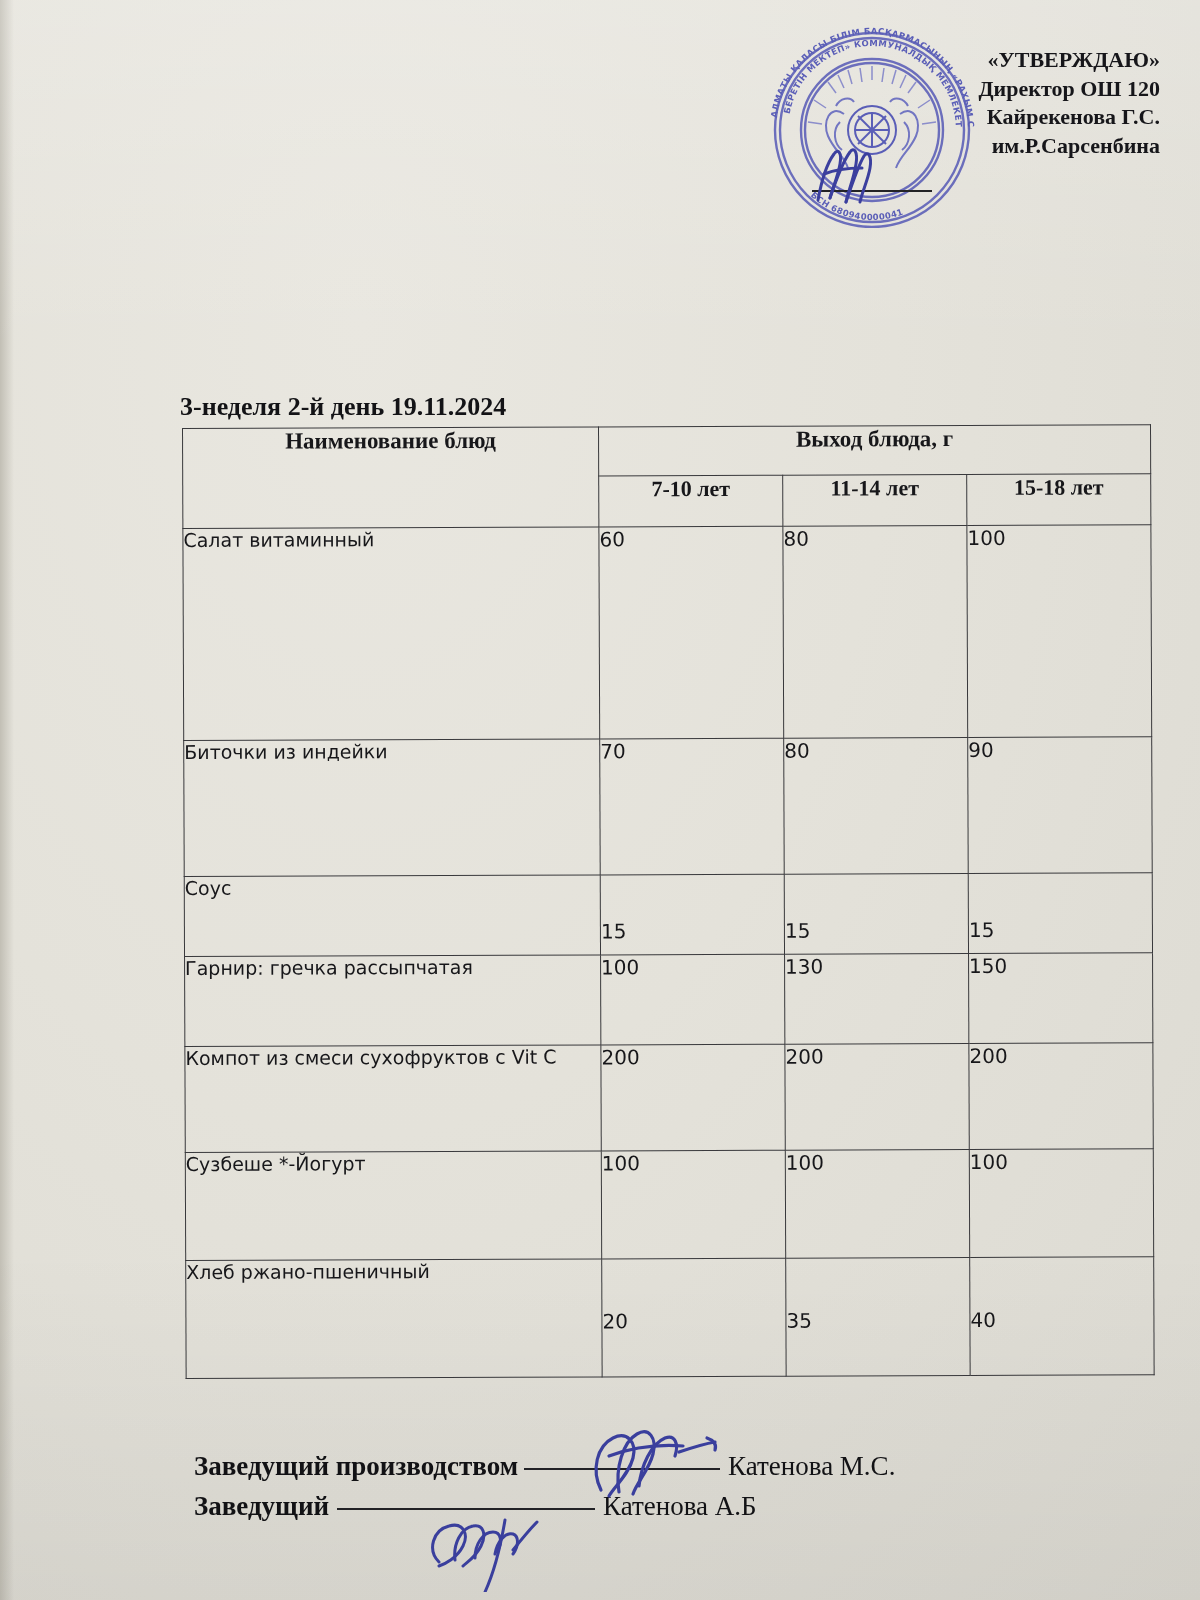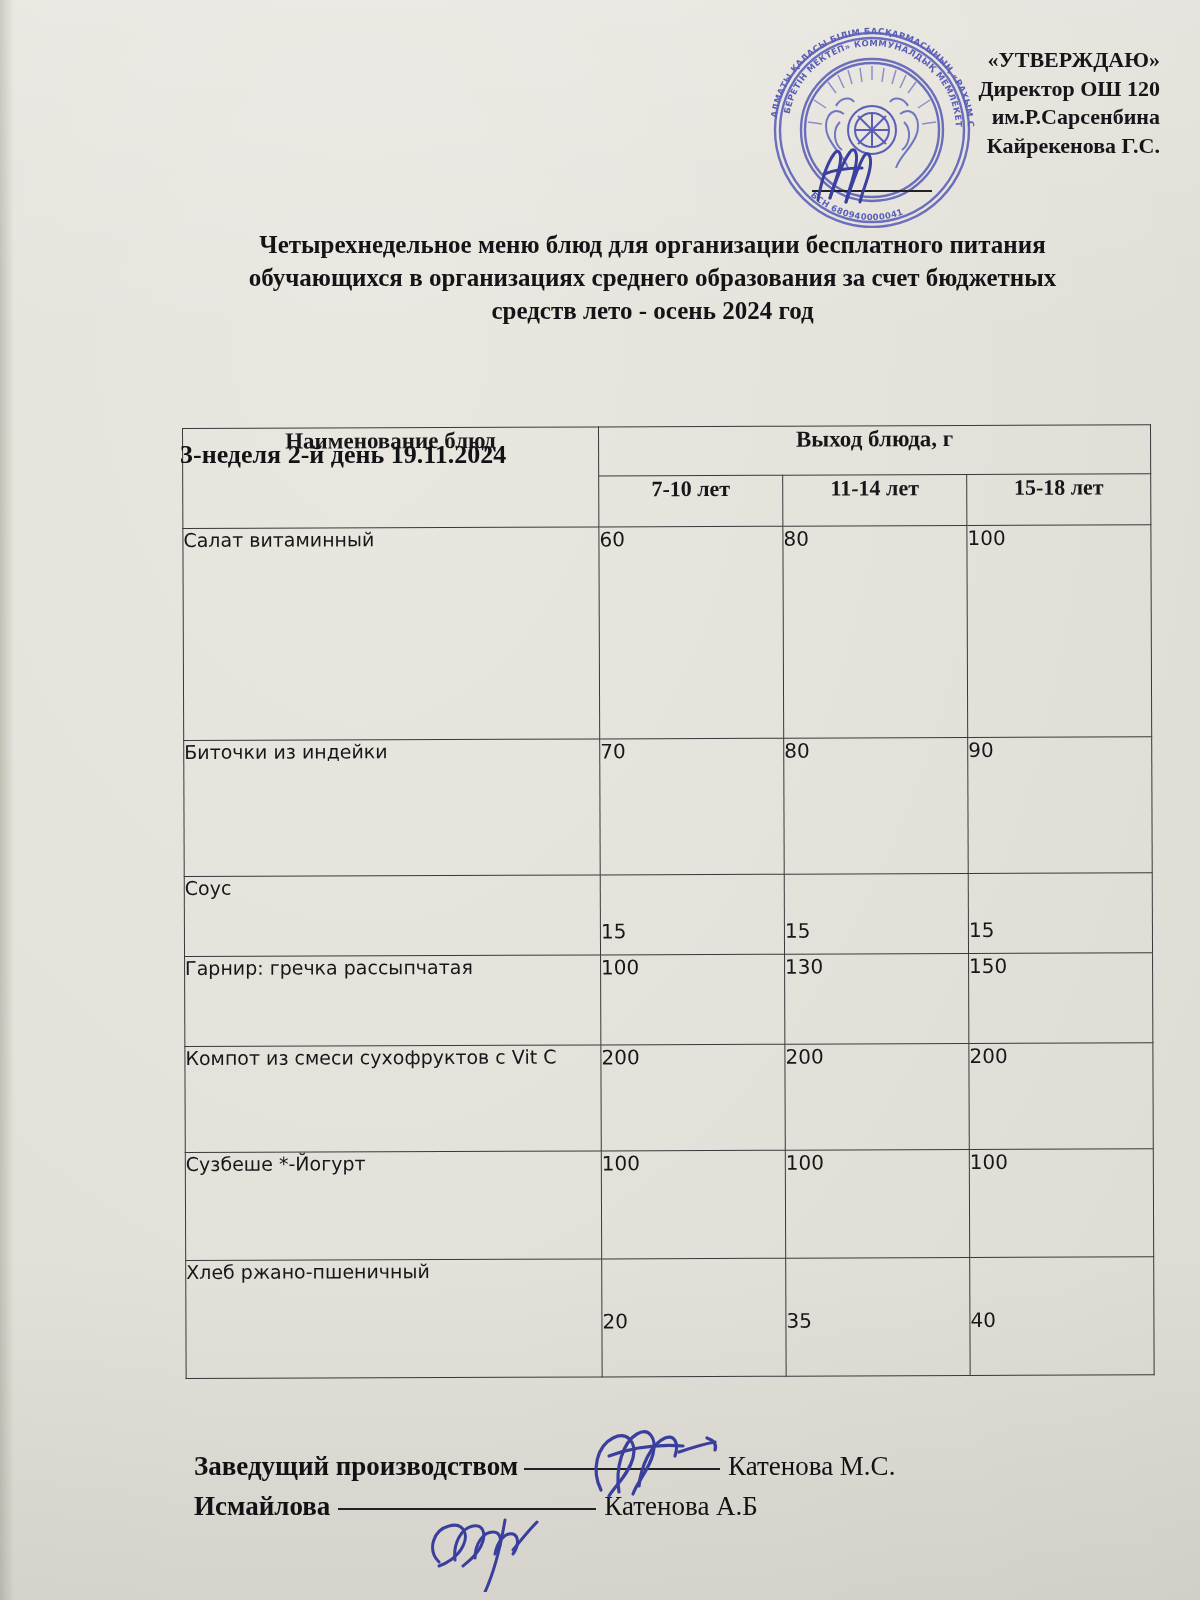--- a/index.html
+++ b/index.html
@@ -105,21 +105,20 @@
 
   
   .week-line {
     position: absolute;
     left: 180px;
     top: 392px;
     font-weight: bold;
     font-size: 26px;
     color: #131316;
     z-index: 3;
-    margin-top: 48px;
   }
 
   
   .menu-table-wrap {
     position: absolute;
     left: 182px;
     top: 428px;
     width: 968px;
     
     transform: rotate(-0.22deg);
@@ -296,40 +295,35 @@
         <text>
           <textPath href="#arcBot" startOffset="26%">БСН 680940000041</textPath>
         </text>
       </g>
     </svg>
   </div>
 
   <div class="approval">
     <div>«УТВЕРЖДАЮ»</div>
     <div>Директор ОШ 120</div>
+    <div>Кайрекенова Г.С.</div>
     <div>им.Р.Сарсенбина</div>
-    <div>Кайрекенова Г.С.</div>
   </div>
   <div class="sig-rule-top"></div>
   <div class="director-signature">
     <svg viewBox="0 0 130 70" xmlns="http://www.w3.org/2000/svg">
       <g fill="none" stroke="#3b3f9e" stroke-width="3" stroke-linecap="round">
         <path d="M 18,60 C 22,38 28,22 34,14 C 38,8 42,12 40,24 C 38,36 32,50 30,58"></path>
         <path d="M 30,58 C 36,40 44,20 50,12 C 54,6 58,12 56,24 C 54,38 48,52 46,62"></path>
         <path d="M 46,62 C 52,44 58,26 64,16 C 68,10 72,16 70,28 C 68,40 62,52 60,62"></path>
         <path d="M 24,34 C 34,30 48,28 62,28"></path>
       </g>
     </svg>
   </div>
 
-  <div class="doc-title">
-    <div>Четырехнедельное меню блюд для организации бесплатного питания</div>
-    <div>обучающихся в организациях среднего образования за счет бюджетных</div>
-    <div>средств лето - осень 2024 год</div>
-  </div>
 
   <div class="week-line">3-неделя 2-й день 19.11.2024</div>
 
   <div class="menu-table-wrap">
     <table class="menu">
       <colgroup>
         <col class="col-name">
           <col class="col-age">
           <col class="col-age">
           <col class="col-age">
@@ -404,21 +398,21 @@
             <path d="M 60,74 C 62,54 72,32 86,26 C 96,22 100,32 96,44"></path>
             <path d="M 30,44 C 52,36 78,32 104,34"></path>
             <path d="M 100,40 C 112,36 124,32 136,30"></path>
             <path d="M 128,26 C 134,28 138,32 136,38"></path>
           </g>
         </svg>
       </span>
     </div>
 
     <div class="foot-row">
-      <span class="foot-label">Исмайлова</span><span class="foot-rule rule-b"></span><span class="foot-name">Катенова А.Б</span>
+      <span class="foot-label">Заведущий</span><span class="foot-rule rule-b"></span><span class="foot-name">Катенова А.Б</span>
       <span class="sig-nurse">
         <svg viewBox="0 0 185 92" xmlns="http://www.w3.org/2000/svg">
           <g fill="none" stroke="#3a3f9d" stroke-width="3" stroke-linecap="round">
             <path d="M 30,62 C 18,50 24,30 40,26 C 54,22 60,34 54,46 C 48,58 36,64 30,66"></path>
             <path d="M 46,60 C 44,44 52,28 64,26 C 74,24 78,34 72,46 C 66,58 58,62 54,66"></path>
             <path d="M 66,58 C 66,44 74,32 84,32 C 92,32 94,42 88,52"></path>
             <path d="M 86,54 C 88,42 96,32 104,34 C 110,36 110,46 104,54"></path>
             <path d="M 104,50 C 112,40 120,30 128,22"></path>
             <path d="M 96,20 C 92,44 86,70 76,92"></path>
           </g>

